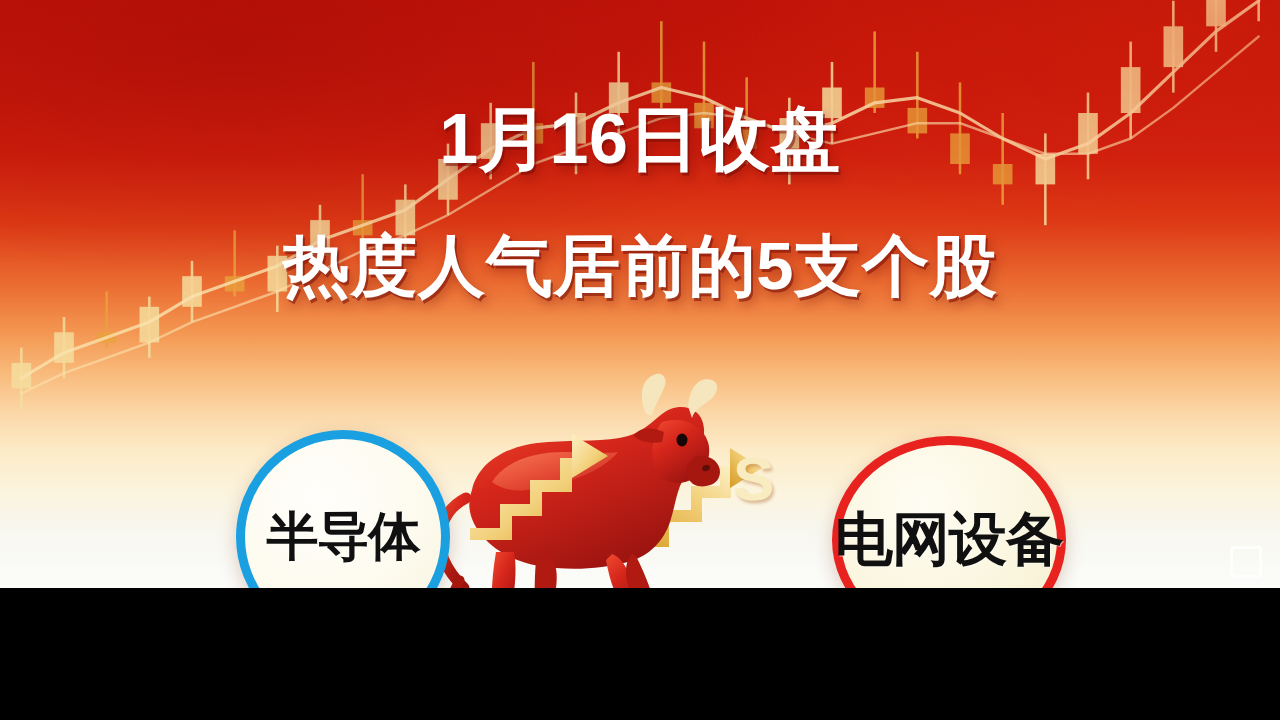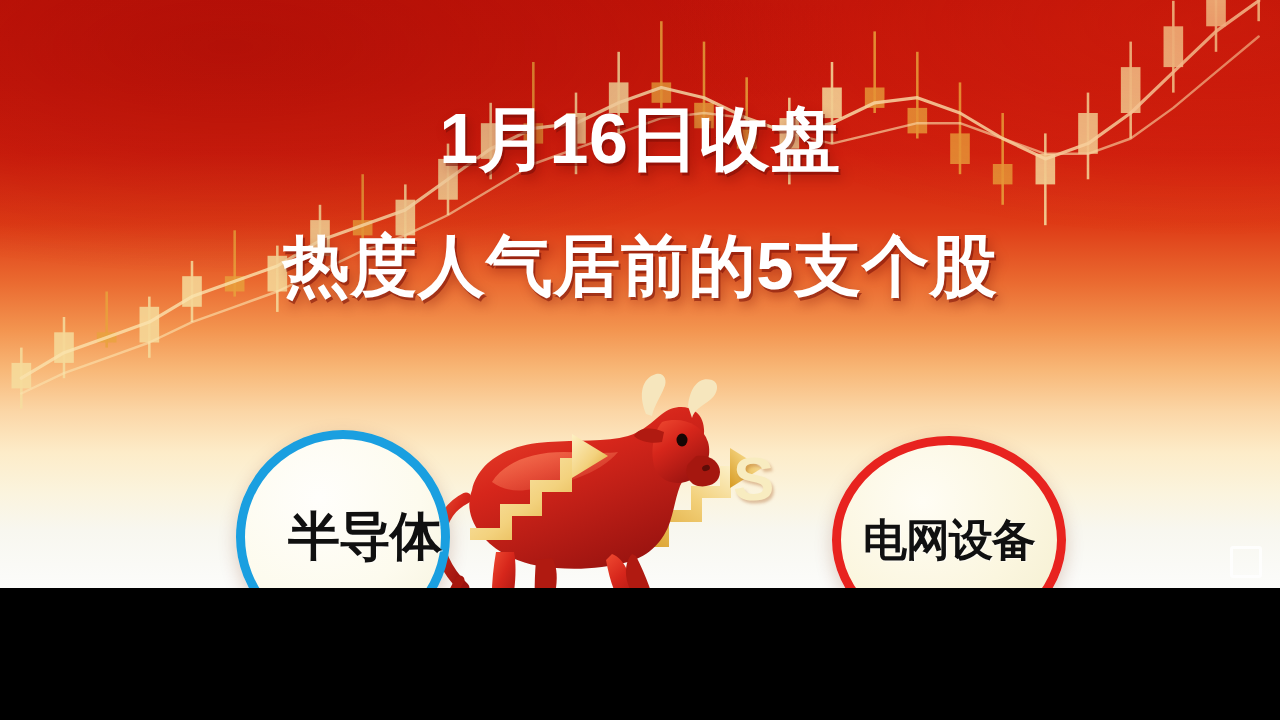--- a/index.html
+++ b/index.html
@@ -92,32 +92,31 @@
     white-space: nowrap;
     text-shadow: 1px 1px 0 rgba(255,255,255,0.55);
   }
   #badge-left {
     left: 236px;
     top: 430px;
     width: 196px;
     height: 196px;
     background: radial-gradient(circle at 38% 30%, #fffefb 0%, #fdfbee 55%, #f6f2dd 100%);
     border: 9px solid #1a9fe0;
-    justify-content: flex-end;
   }
   #badge-left .badge-label { font-size: 52px; letter-spacing: -1px; }
   #badge-right {
     left: 832px;
     top: 436px;
     width: 216px;
     height: 190px;
     background: radial-gradient(circle at 38% 30%, #fffdf4 0%, #fbf6df 55%, #f4eecf 100%);
     border: 9px solid #e8231f;
   }
-  #badge-right .badge-label { font-size: 44px; letter-spacing: -1px; }
+  #badge-right .badge-label { font-size: 58px; letter-spacing: -1px; }
 
   
   .bull-scene { position: absolute; z-index: 5; left: 400px; top: 370px; width: 480px; height: 300px; }
   .bull-scene svg { display: block; }
 
   .s-letter {
     position: absolute;
     z-index: 6;
     left: 733px;
     top: 443px;

